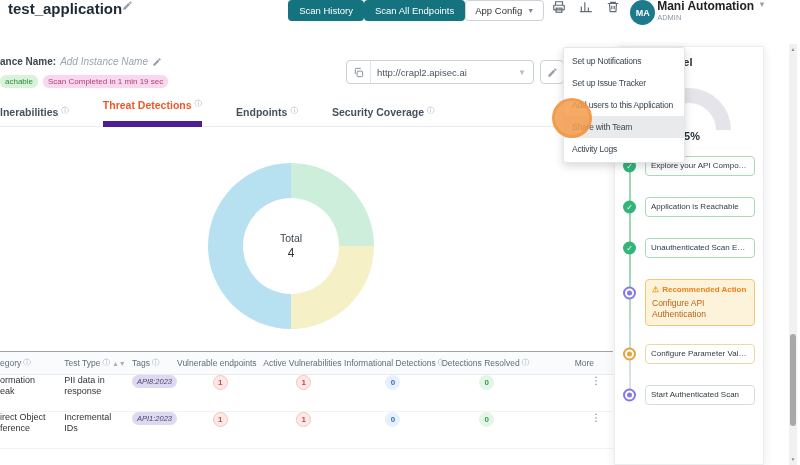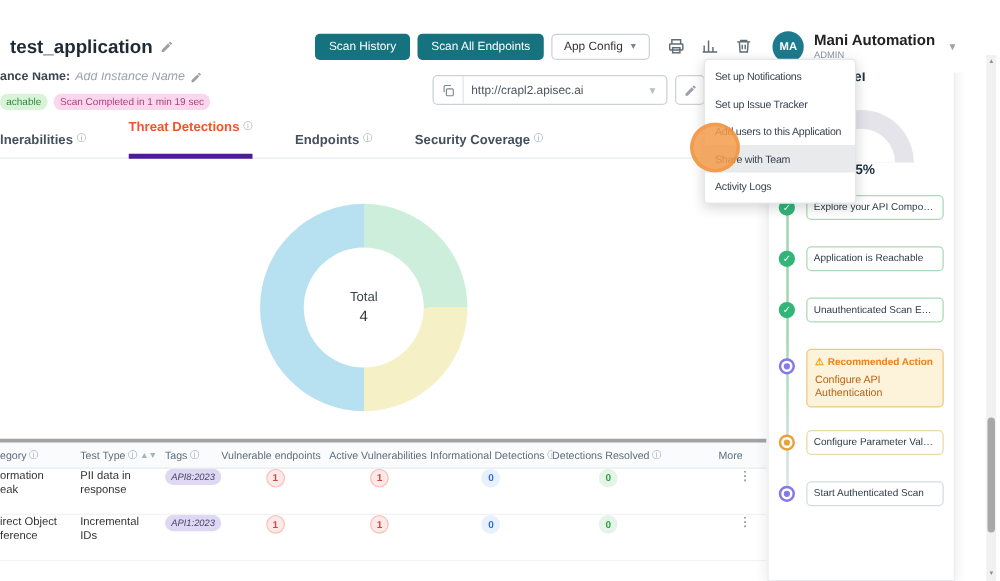--- a/index.html
+++ b/index.html
@@ -1,20 +1,20 @@
 <!DOCTYPE html>
 <html><head>
 <meta charset="utf-8">
 <style>
   * { margin:0; padding:0; box-sizing:border-box; }
   body { font-family:"Liberation Sans", sans-serif; background:#fff; }
   #app { position:relative; width:800px; height:465px; background:#fff; overflow:hidden; }
 
   
-  .header { position:absolute; top:0; left:0; right:0; height:42px; display:flex; align-items:center; padding:0 34px 0 8px; gap:6px; background:#fff; z-index:3;margin-top:16px; }
+  .header { position:absolute; top:0; left:0; right:0; height:42px; display:flex; align-items:flex-start; padding:0 34px 0 8px; background:#fff; z-index:3; }
   .page-title { font-size:15px; font-weight:bold; color:#1e2a35; white-space:nowrap; }
   .icon-btn { display:inline-flex; align-items:center; justify-content:center; cursor:pointer; }
   .flex-sp { flex:1; }
   .btn { border:none; border-radius:4px; font-size:9.5px; font-family:inherit; padding:5px 11px; cursor:pointer; white-space:nowrap; }
   .btn.teal { background:#15727f; color:#fff; }
   .btn.ghost { background:#fff; border:1px solid #ccd2d8; color:#333; display:inline-flex; gap:5px; align-items:center; padding:4px 9px; }
   .chev { color:#7c858d; font-size:7px; }
   .iconbar { display:flex; gap:13px; margin:0 10px 0 8px; align-items:center; }
   .avatar { width:25px; height:25px; border-radius:50%; background:#1d7a8c; color:#fff; font-size:9px; font-weight:bold; display:flex; align-items:center; justify-content:center; }
   .userbox { line-height:1.15; margin-left:2px; }
@@ -35,32 +35,32 @@
   .url-box { display:flex; align-items:center; height:24px; width:188px; border:1px solid #ccd2d8; border-radius:4px; background:#fff; }
   .copy-cell { width:24px; height:100%; display:flex; align-items:center; justify-content:center; border-right:1px solid #e2e6ea; cursor:pointer; }
   .url-text { font-size:9.5px; color:#4a545e; padding:0 6px; flex:1; white-space:nowrap; overflow:hidden; }
   .url-chev { color:#b6bec6; font-size:8px; padding-right:7px; }
   .edit-box { width:24px; height:24px; border:1px solid #ccd2d8; border-radius:4px; display:flex; align-items:center; justify-content:center; cursor:pointer; background:#fff; }
 
   
   .tabs { position:absolute; top:100px; left:0; width:613px; height:27px; display:flex; align-items:flex-end; border-bottom:1px solid #e8ecef; }
   .tab { font-size:10.5px; font-weight:600; color:#45515d; padding-bottom:8px; display:flex; gap:3px; align-items:flex-start; cursor:pointer; white-space:nowrap; }
   .tab + .tab { margin-left:34px; }
-  .tab.active { color:#f1562b; border-bottom:4px solid #4c1d95; margin-bottom:-1px; padding-bottom:15px; }
+  .tab.active { color:#f1562b; border-bottom:6px solid #4c1d95; margin-bottom:-1px; padding-bottom:10px; }
   .info { font-size:7.5px; color:#9aa7b4; font-weight:normal; }
 
   
   .donut { position:absolute; left:208px; top:163px; width:166px; height:166px; border-radius:50%; background:#eee; }
   .donut-hole { position:absolute; left:35px; top:35px; width:96px; height:96px; background:#fff; border-radius:50%; display:flex; flex-direction:column; align-items:center; justify-content:center; gap:2px; }
   .donut-total-label { font-size:10.5px; color:#3c4650; }
   .donut-total-value { font-size:12px; color:#333; }
 
   
   .table { position:absolute; top:351px; left:0; width:613px; font-size:9px; background:#fff; }
-  .thead { display:flex; align-items:center; height:24px; background:#fafbfc; border-top:3px solid #a3a3a3; border-bottom:1px solid #e8ebee; color:#5d6d7e; font-size:8.5px; }
+  .thead { display:flex; align-items:center; height:24px; background:#fafbfc; border-top:1px solid #a3a3a3; border-bottom:1px solid #e8ebee; color:#5d6d7e; font-size:8.5px; }
   .trow { display:flex; align-items:flex-start; min-height:37px; border-bottom:1px solid #f1f3f5; color:#333; }
   .c-cat { width:62px; } .c-type { width:74px; padding-left:6px; } .c-tags { width:52px; padding-left:4px; }
   .c-vul { width:92px; } .c-act { width:86px; } .c-info { width:104px; } .c-res { width:96px; }
   .c-more { width:40px; text-align:right; padding-right:12px;margin-left:43px; }
   .hcell { display:flex; align-items:center; gap:2px; white-space:nowrap; overflow:hidden; }
   .sort { font-size:7px; color:#a5b1bd; cursor:pointer; }
   .pre { white-space:pre-line; line-height:1.25; }
   .tag { display:inline-block; background:#ded8f3; color:#4a4468; font-size:7.5px; padding:2px 5px; border-radius:8px; white-space:nowrap;font-style:italic; }
   .num { width:15px; height:15px; border-radius:50%; font-size:8px; font-weight:bold; display:flex; align-items:center; justify-content:center; margin:0 auto; }
   .num.red { background:#fdeae8; color:#d64541; border:1px solid #f6c3bd; }

